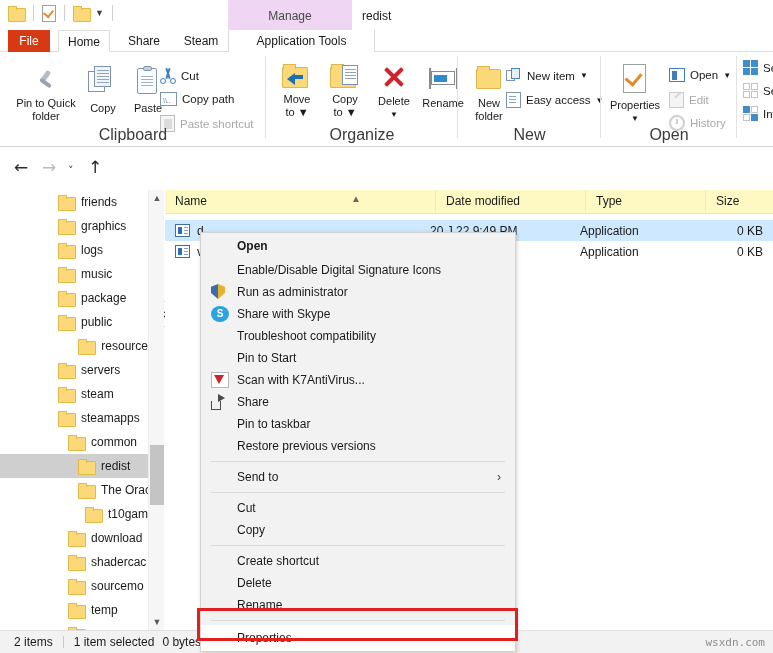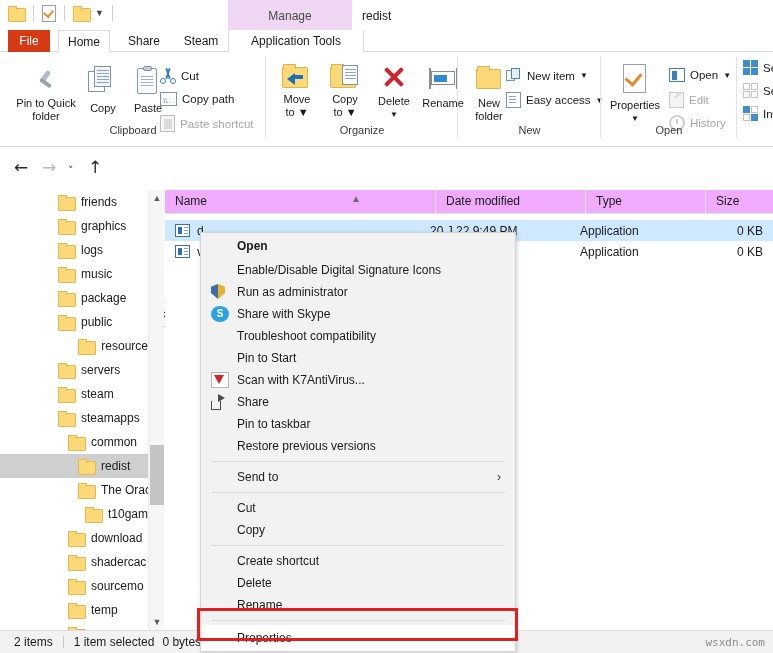--- a/index.html
+++ b/index.html
@@ -58,32 +58,32 @@
   }
   .tab {
     position:absolute; top:0; height:22px; line-height:22px;
     font-size:12px; color:#1a1a1a; text-align:center; cursor:default;
   }
   .tab.file { left:8px; width:42px; background:#d53a14; color:#fff; height:22px; }
   .tab.home { left:58px; width:52px; background:#fff; border-left:1px solid #dcdcdc;
               border-right:1px solid #dcdcdc; border-top:1px solid #dcdcdc; border-bottom:1px solid #fff; }
   .tab.share { left:118px; width:52px; }
   .tab.view  { left:178px; width:46px; }
-  .tab.apptools { left:228px; width:136px; background:#fff;
+  .tab.apptools { left:228px; width:147px; background:#fff;
     border-left:1px solid #dcdcdc; border-right:1px solid #dcdcdc; }
 
   
   .ribbon {
     position:absolute; left:0; top:52px; width:773px; height:95px;
     background:#ffffff; border-bottom:1px solid #d4d4d4;
   }
   .grp { position:absolute; top:0; height:95px; }
   .grp .gl {
-    position:absolute; bottom:11px; left:0; width:100%; text-align:center;
-    font-size:11px; color:#3b3b3b;
+    position:absolute; bottom:3px; left:0; width:100%; text-align:center;
+    font-size:16px; color:#3b3b3b;
   }
   .grp .vsep {
     position:absolute; right:0; top:4px; width:1px; height:82px; background:#e3e3e3;
   }
   .bigbtn {
     position:absolute; text-align:center; width:auto;
     font-size:11px; color:#1a1a1a; line-height:13px;
   }
   .bigbtn .lbl { display:block; }
   .smallrow {
@@ -290,21 +290,21 @@
     font-size:9px; color:#5a5a5a; line-height:16px;
   }
   .tscroll .up { top:0; } .tscroll .dn { bottom:0; }
   .tscroll .thumb {
     position:absolute; left:1px; width:14px; top:255px; height:60px; background:#c4c4c4;
   }
 
   
   .listhdr {
     position:absolute; left:165px; top:190px; width:608px; height:24px;
-    background:#f0abfc; border-bottom:1px solid #e2e2e2;
+    background:#fef9c3; border-bottom:1px solid #e2e2e2;
   }
   .hcell {
     position:absolute; top:0; height:23px; line-height:23px; font-size:12px; color:#1a1a1a;
     border-left:1px solid #e6e6e6; padding-left:10px;
   }
   .hcell.first { border-left:none; }
   .hsort {
     position:absolute; left:186px; top:-3px; font-size:10px; color:#6a6a6a;
   }
   .flist { position:absolute; left:165px; top:214px; width:608px; height:410px; background:#fff; }

